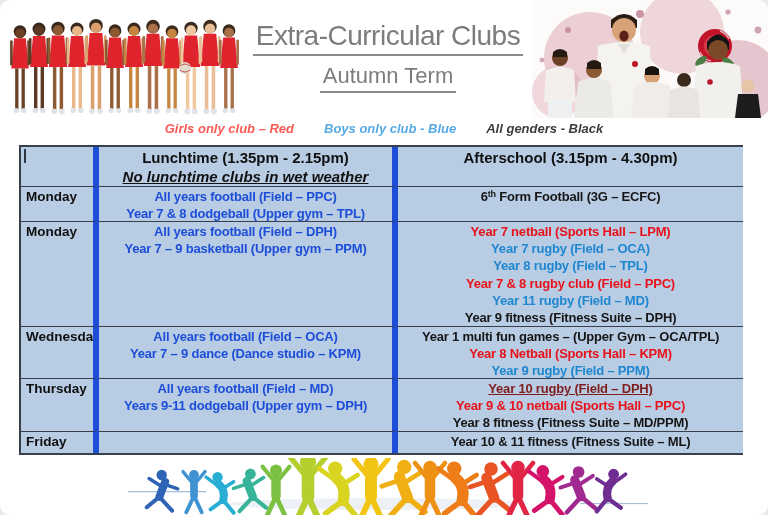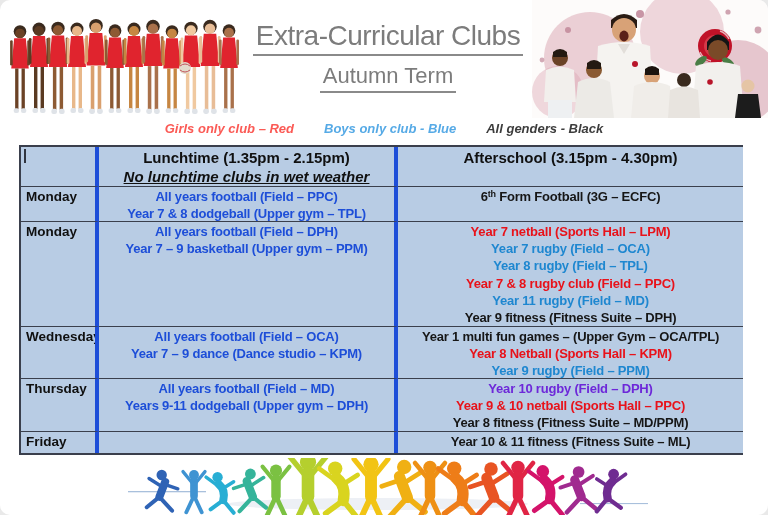--- a/index.html
+++ b/index.html
@@ -31,21 +31,21 @@
   .timetable {
     position:absolute; left:19px; top:145px; width:724px;
     display:grid;
     grid-template-columns:78px 299px 345px;
     grid-template-rows:40px 35px 105px 52px 53px 21px;
     border:2px solid #3a3f4c;
     font-weight:bold;
   }
   .cell {
     background:#b8cce4;
-    border-right:4px solid #1d4ed8; border-bottom:1px solid #3a3f4c;
+    border-right:6px solid #1d4ed8; border-bottom:1px solid #3a3f4c;
     overflow:hidden;
   }
   .cell:nth-child(3n) { border-right:none; }
   .cell:nth-last-child(-n+3) { border-bottom:none; }
   .day-cell { font-size:13.5px; padding:2px 0 0 5px; color:#101010; }
   .entries { text-align:center; padding-top:1px; }
   .line { font-size:13px; line-height:17.2px; letter-spacing:-0.2px; color:#1d4ed8; }
   .head-line { font-size:15px; line-height:19px; color:#101010; }
   .note { font-style:italic; text-decoration:underline; }
   .sup { font-size:9px; position:relative; top:-4px; }
@@ -207,21 +207,21 @@
       <div class="line" style="color: rgb(232, 18, 26);">Year 8 Netball (Sports Hall – KPM)</div>
       <div class="line" style="color: rgb(30, 135, 208);">Year 9 rugby (Field – PPM)</div>
     </div>
 
     <div class="cell day-cell">Thursday</div>
     <div class="cell entries">
       <div class="line">All years football (Field – MD)</div>
       <div class="line">Years 9-11 dodgeball (Upper gym – DPH)</div>
     </div>
     <div class="cell entries">
-      <div class="line" style="color: #6d28d9;">Year 10 rugby (Field – DPH)</div>
+      <div class="line" style="color: #7f1d1d; text-decoration: underline;">Year 10 rugby (Field – DPH)</div>
       <div class="line" style="color: rgb(232, 18, 26);">Year 9 &amp; 10 netball (Sports Hall – PPC)</div>
       <div class="line" style="color: rgb(22, 22, 22);">Year 8 fitness (Fitness Suite – MD/PPM)</div>
     </div>
 
     <div class="cell day-cell">Friday</div>
     <div class="cell entries"></div>
     <div class="cell entries">
       <div class="line" style="color: rgb(22, 22, 22);">Year 10 &amp; 11 fitness (Fitness Suite – ML)</div>
     </div>
   </div>

